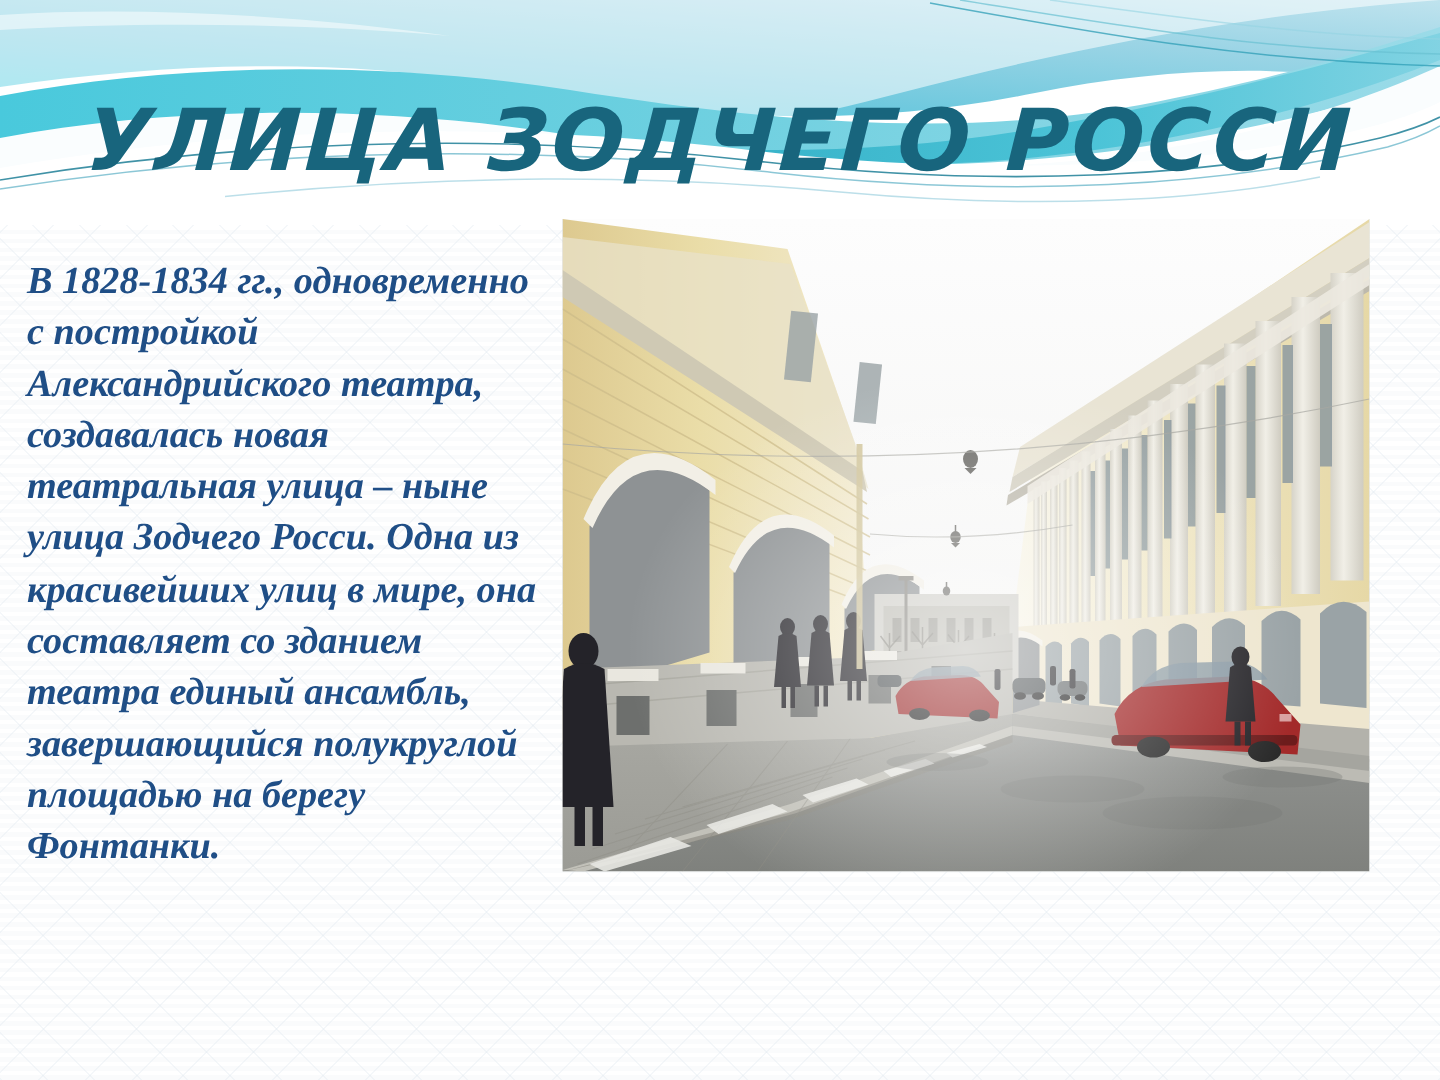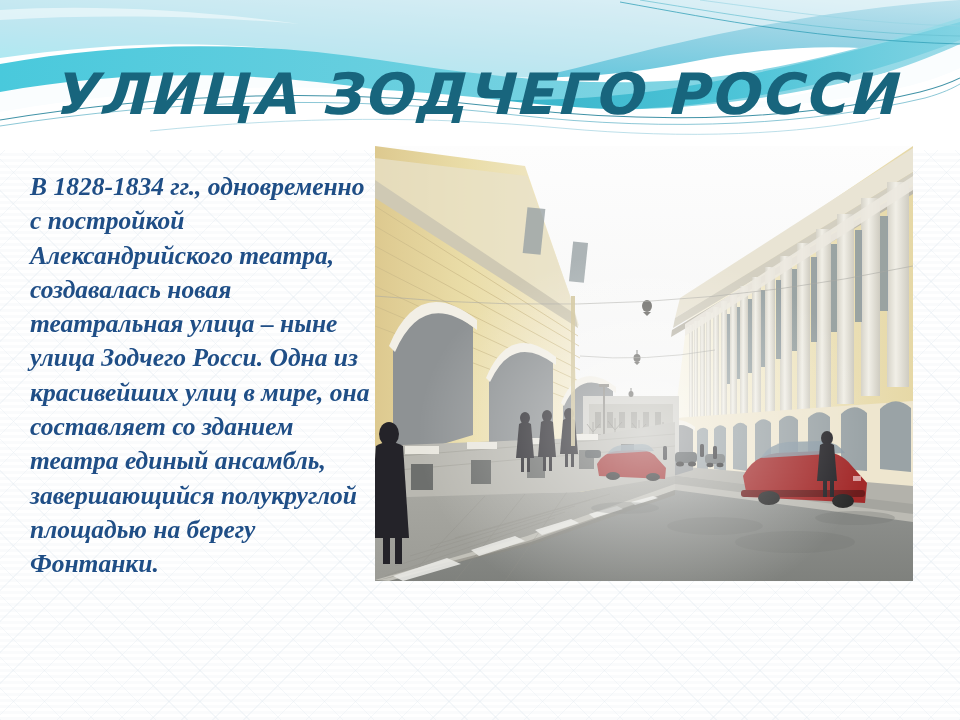--- a/index.html
+++ b/index.html
@@ -74,21 +74,20 @@
     left: 18px;
     top: 170px;
     width: 348px;
     font-family: "Liberation Serif", serif;
     font-style: italic;
     font-weight: bold;
     font-size: 25.5px;
     line-height: 1.345;
     color: #1f4e86;
     text-align: left;
-    margin-left: 12px;
   }
 
   
   #photo {
     position: absolute;
     left: 375px;
     top: 146px;
     width: 538px;
     height: 435px;
     overflow: hidden;

